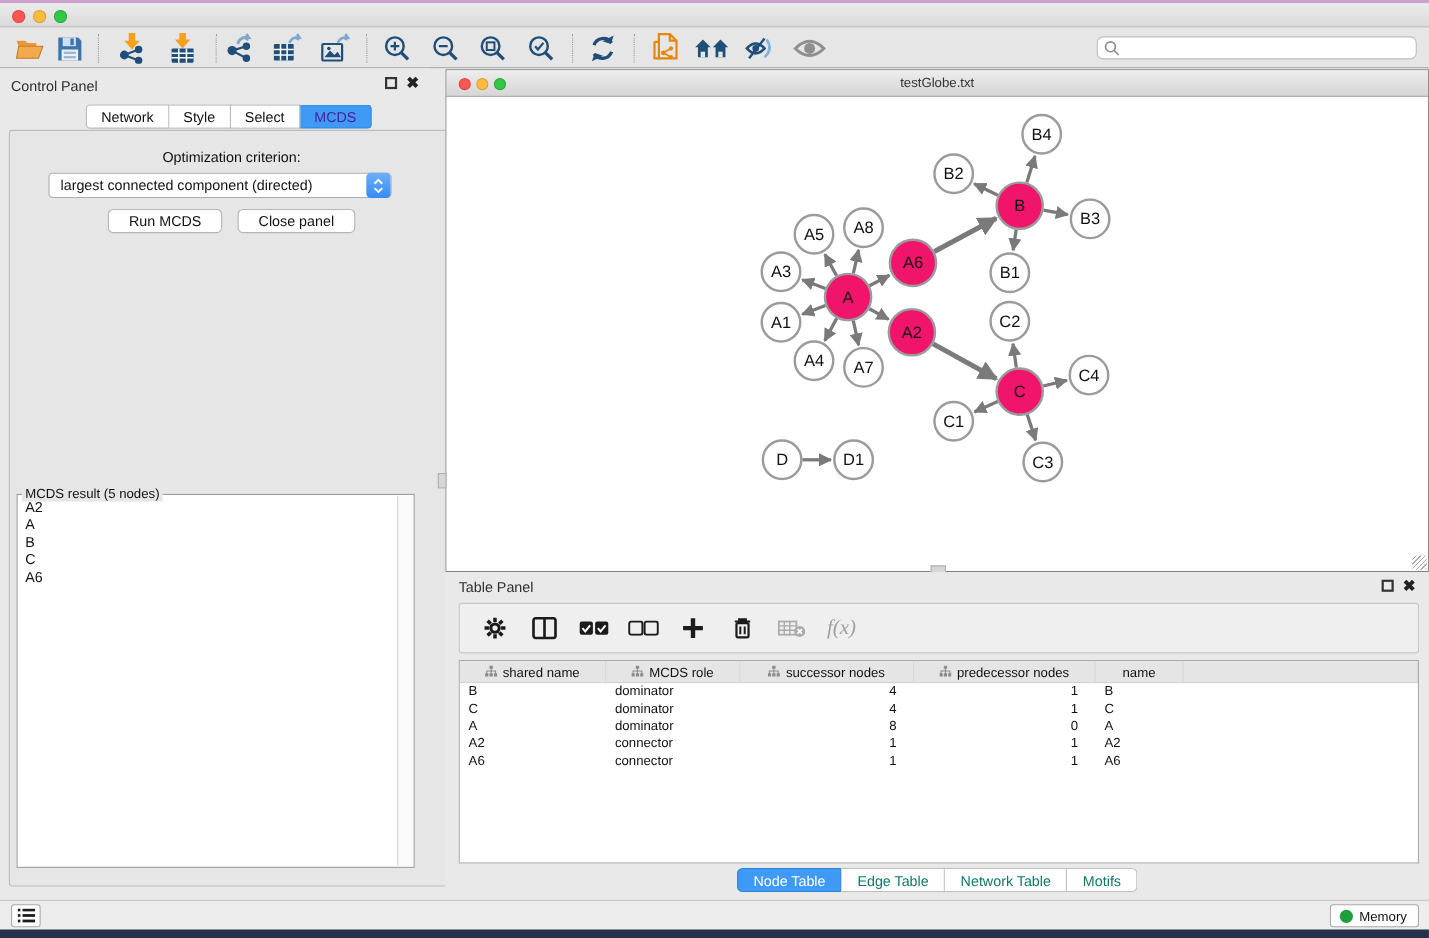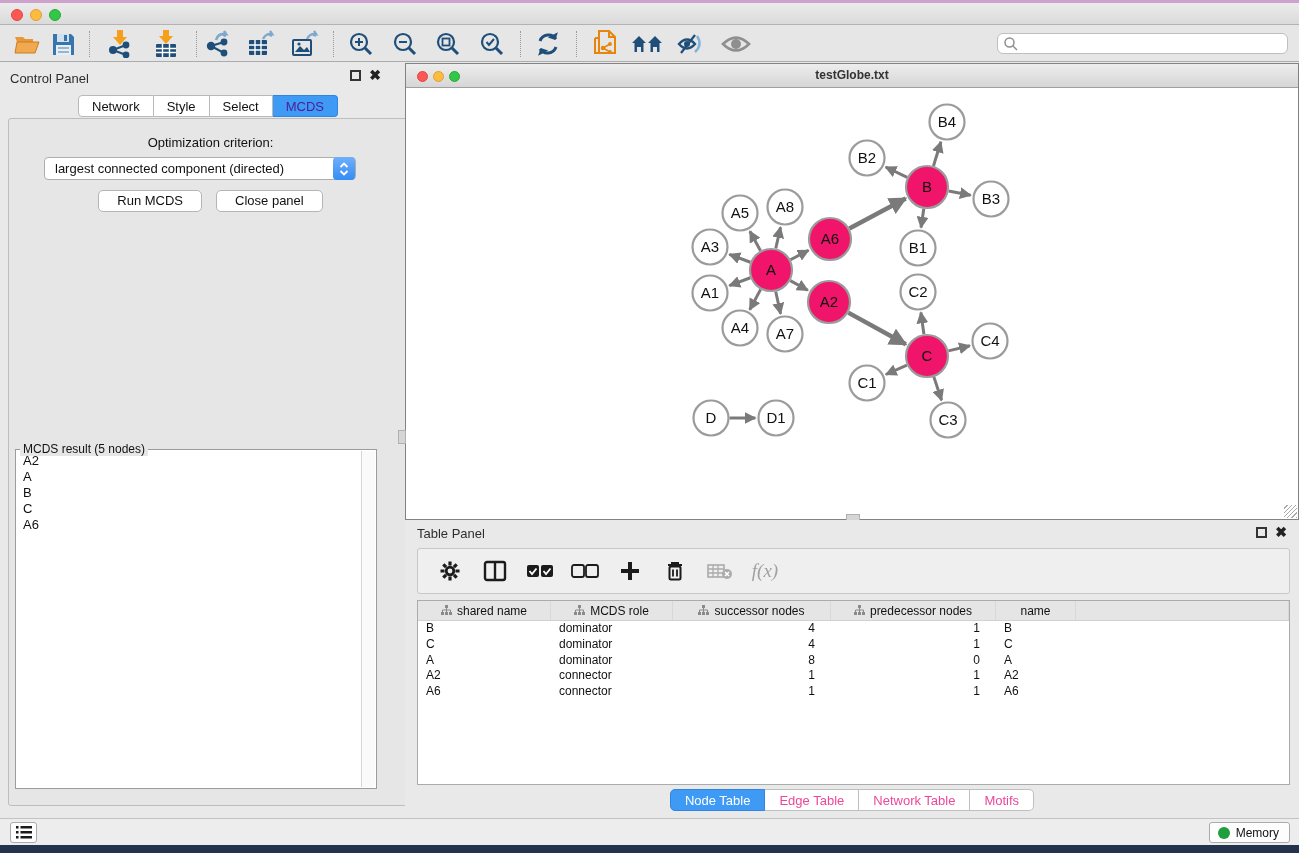--- a/index.html
+++ b/index.html
@@ -56,21 +56,21 @@
   #mcds-legend { position:absolute; left:4px; top:-8px; background:#e6e6e6; padding:0 3px; font-size:12px; color:#111; }
   #mcds-list { position:absolute; left:1px; top:3px; bottom:1px; right:15px; overflow:hidden; }
   .mcds-item { font-size:13px; color:#111; padding:0 6px; height:16px; line-height:16px; }
   #mcds-scroll { position:absolute; top:1px; bottom:1px; right:1px; width:14px; background:#fafafa; border-left:1px solid #d5d5d5; }
 
   
   #net-window { position:absolute; left:405px; top:63px; width:894px; height:457px;
     border:1px solid #828282; background:#fff; }
   #net-titlebar { position:absolute; left:0; top:0; right:0; height:24px;
     background:linear-gradient(#ededed,#d6d6d6); border-bottom:1px solid #9f9f9f; }
-  #net-titlebar .title { position:absolute; left:0; right:0; top:4px; text-align:center; font-size:12px; color:#333;font-weight:bold; }
+  #net-titlebar .title { position:absolute; left:0; right:0; top:4px; text-align:center; font-size:12px; color:#333; }
   #net-titlebar .tl { top:7px; width:11px; height:11px; }
   #net-titlebar .tl.r { left:11px; } #net-titlebar .tl.y { left:27px; } #net-titlebar .tl.g { left:43px; }
   #net-canvas { position:absolute; left:0; top:25px; right:0; bottom:0; background:#fff; overflow:hidden; }
   #resize-grip { position:absolute; right:1px; bottom:1px; width:13px; height:13px;
     background:repeating-linear-gradient(135deg,transparent,transparent 2px,#aaa 2px,#aaa 3px); }
   .grip-left { position:absolute; left:398px; top:430px; width:8px; height:14px; background:#d6d6d6; border:1px solid #b0b0b0; }
   .grip-bottom { position:absolute; left:846px; top:514px; width:14px; height:7px; background:#d6d6d6; border:1px solid #b0b0b0; }
 
   
   #table-panel { position:absolute; left:405px; top:520px; width:894px; height:298px; background:#e9e9e9; }
@@ -83,21 +83,21 @@
   #node-table { position:absolute; left:12px; top:80px; width:873px; height:185px; background:#fff; border:1px solid #ababab; overflow:hidden; }
   #nt-header { display:flex; height:20px; background:#e5e5e5; border-bottom:1px solid #d2d2d2; }
   .nt-hcell { display:flex; align-items:center; justify-content:center; gap:5px; font-size:12px; color:#111; border-right:1px solid #d8d8d8; }
   .nt-row { display:flex; height:15.8px; }
   .nt-cell { font-size:12px; color:#111; line-height:15.8px; white-space:nowrap; overflow:hidden; }
   .nt-cell.left { padding-left:8px; text-align:left; }
   .nt-cell.num { padding-right:16px; text-align:right; }
 
   #bottom-tabs { position:absolute; left:0; right:0; top:269px; display:flex; justify-content:center; }
   .bt-tab { height:22px; padding:0 14px; background:#fff; border:1px solid #bfbfbf; border-left:none;
-    font-size:13px; line-height:21px; color:#ec4899; }
+    font-size:13px; line-height:21px; color:#0f766e; }
   .bt-tab:first-child { border-left:1px solid #bfbfbf; border-radius:5px 0 0 5px; }
   .bt-tab:last-child { border-radius:0 5px 5px 0; }
   .bt-tab.selected { background:#3e9af5; border-color:#2f85e0; color:#fff; }
 
   
   #statusbar { position:absolute; left:0; top:818px; width:1299px; height:27px; background:#ededed; border-top:1px solid #c3c3c3; }
   #list-btn { position:absolute; left:10px; top:3px; width:27px; height:21px; background:#fdfdfd;
     border:1px solid #ababab; border-radius:3px; display:flex; align-items:center; justify-content:center; }
   #memory-btn { position:absolute; right:9px; top:3px; height:21px; padding:0 10px 0 8px; background:#fdfdfd;
     border:1px solid #ababab; border-radius:3px; display:flex; align-items:center; gap:6px; font-size:12px; color:#111; }

